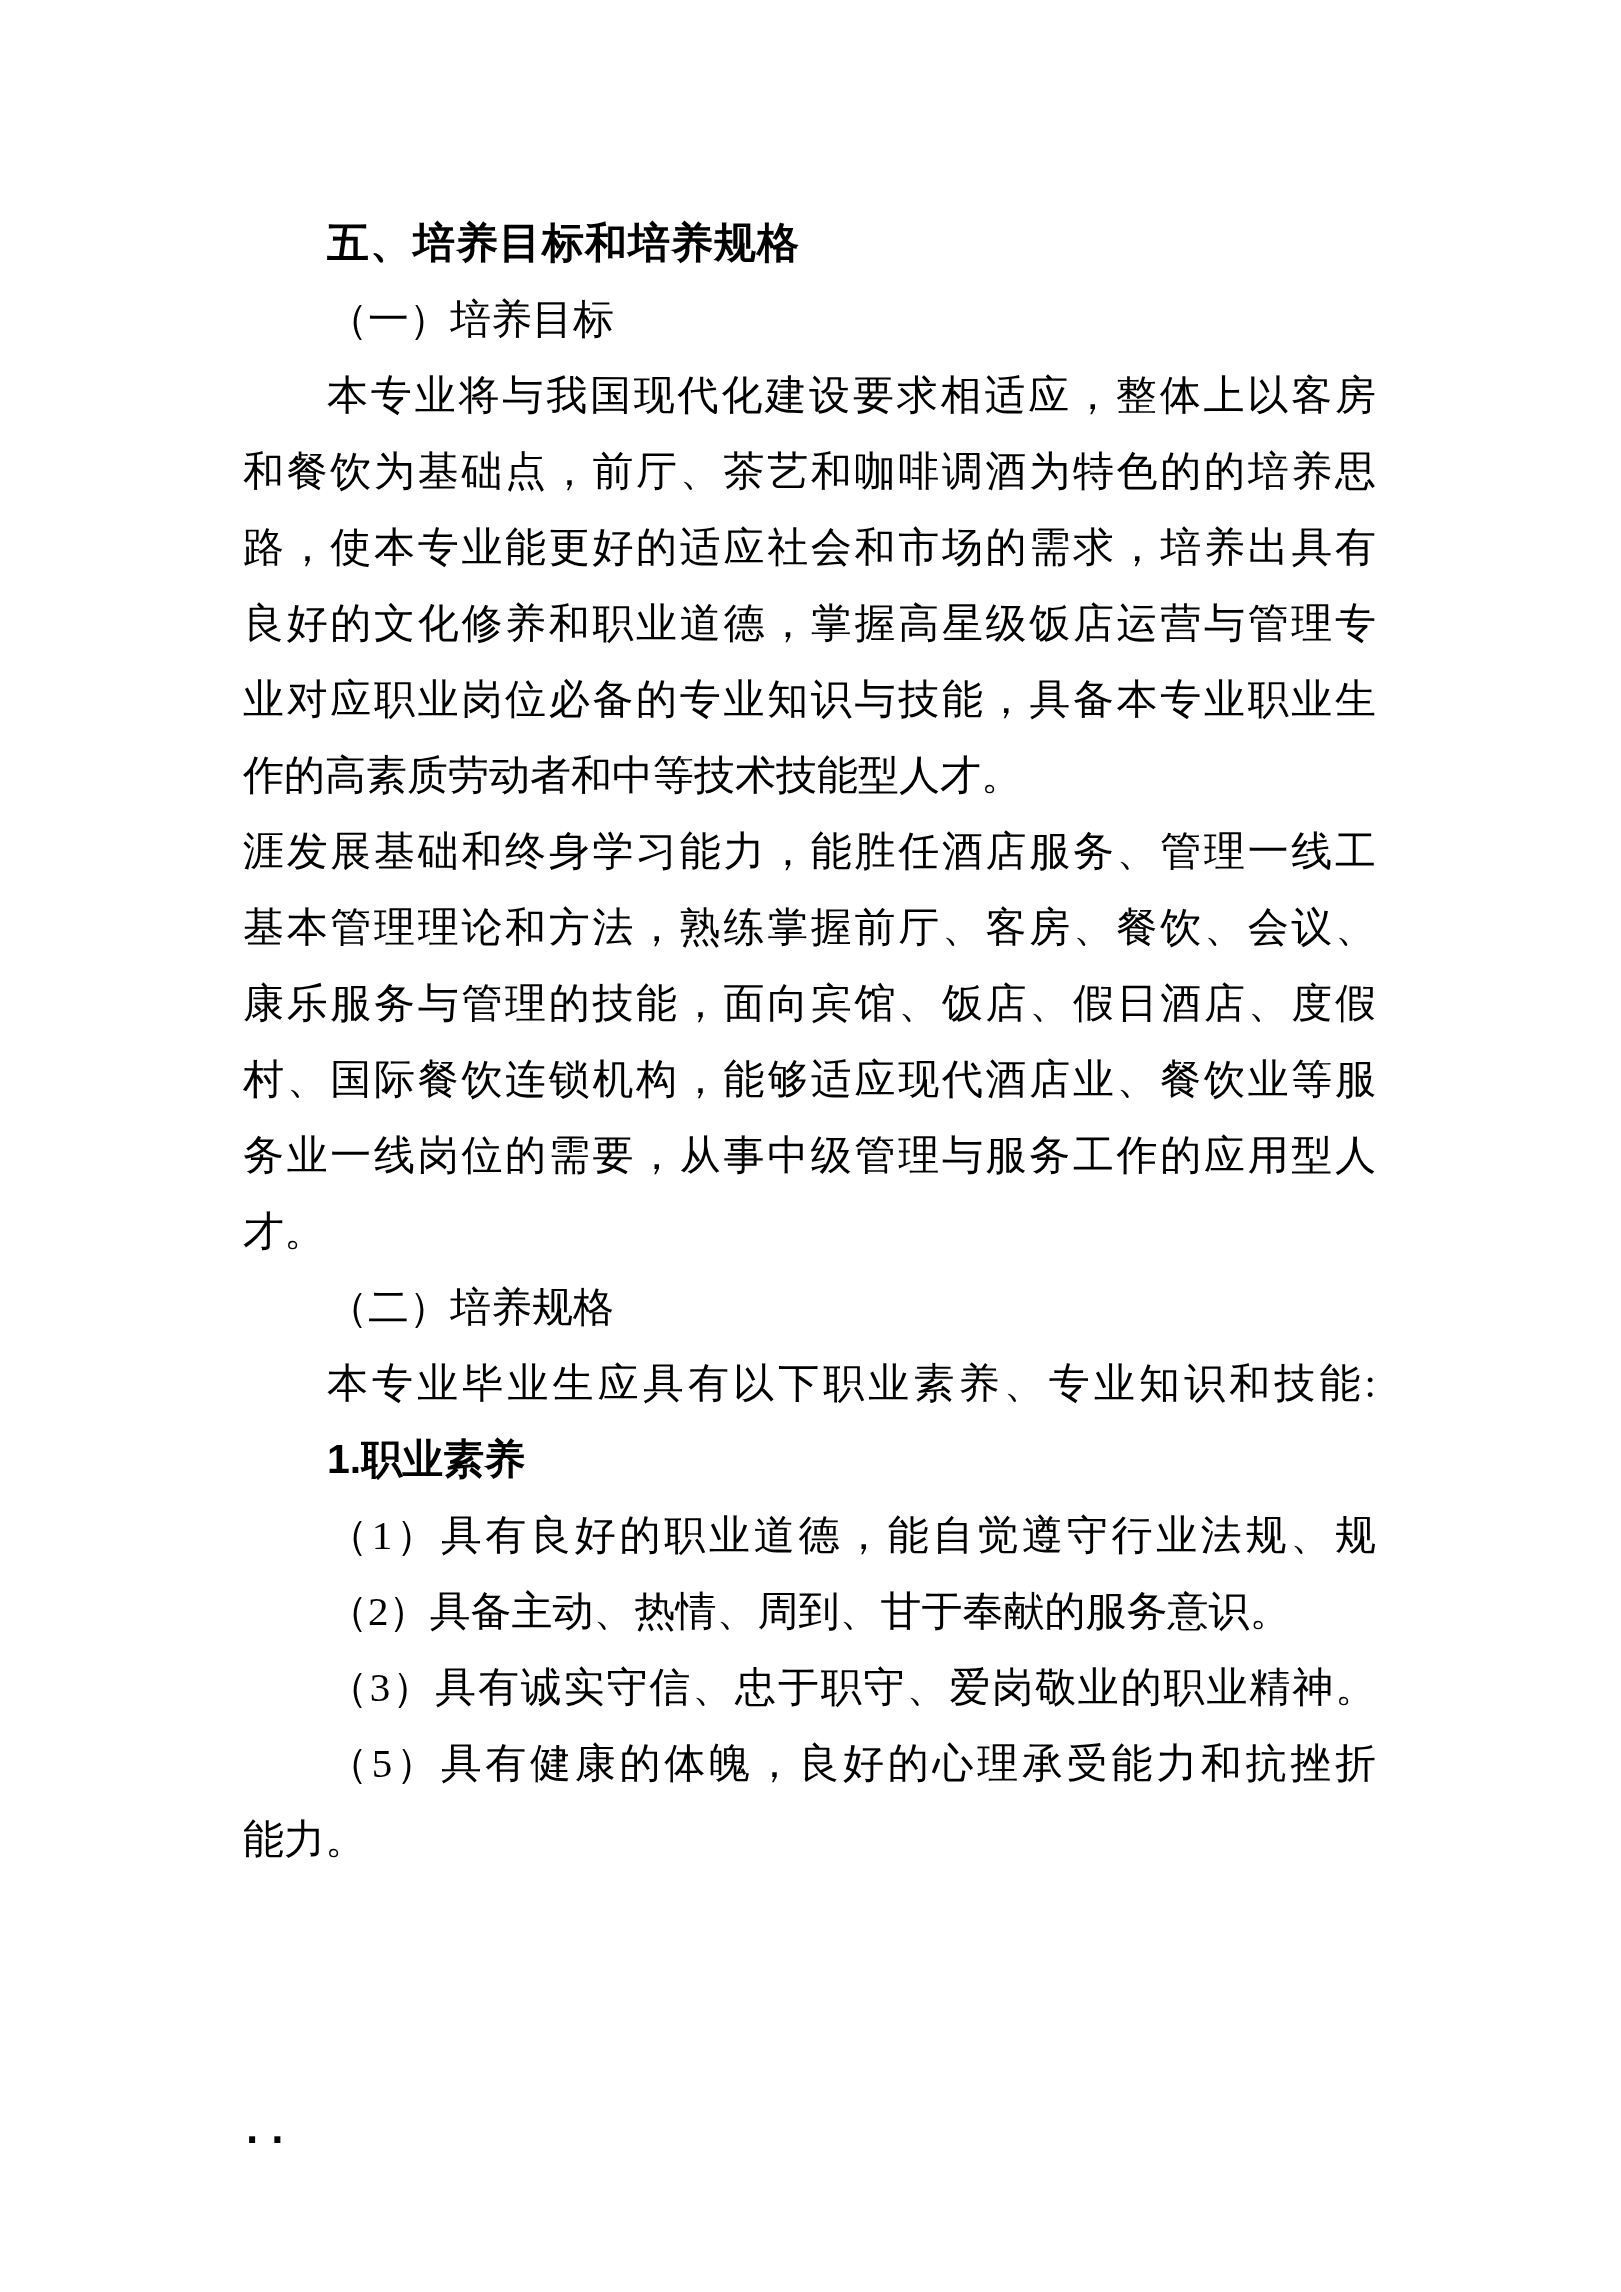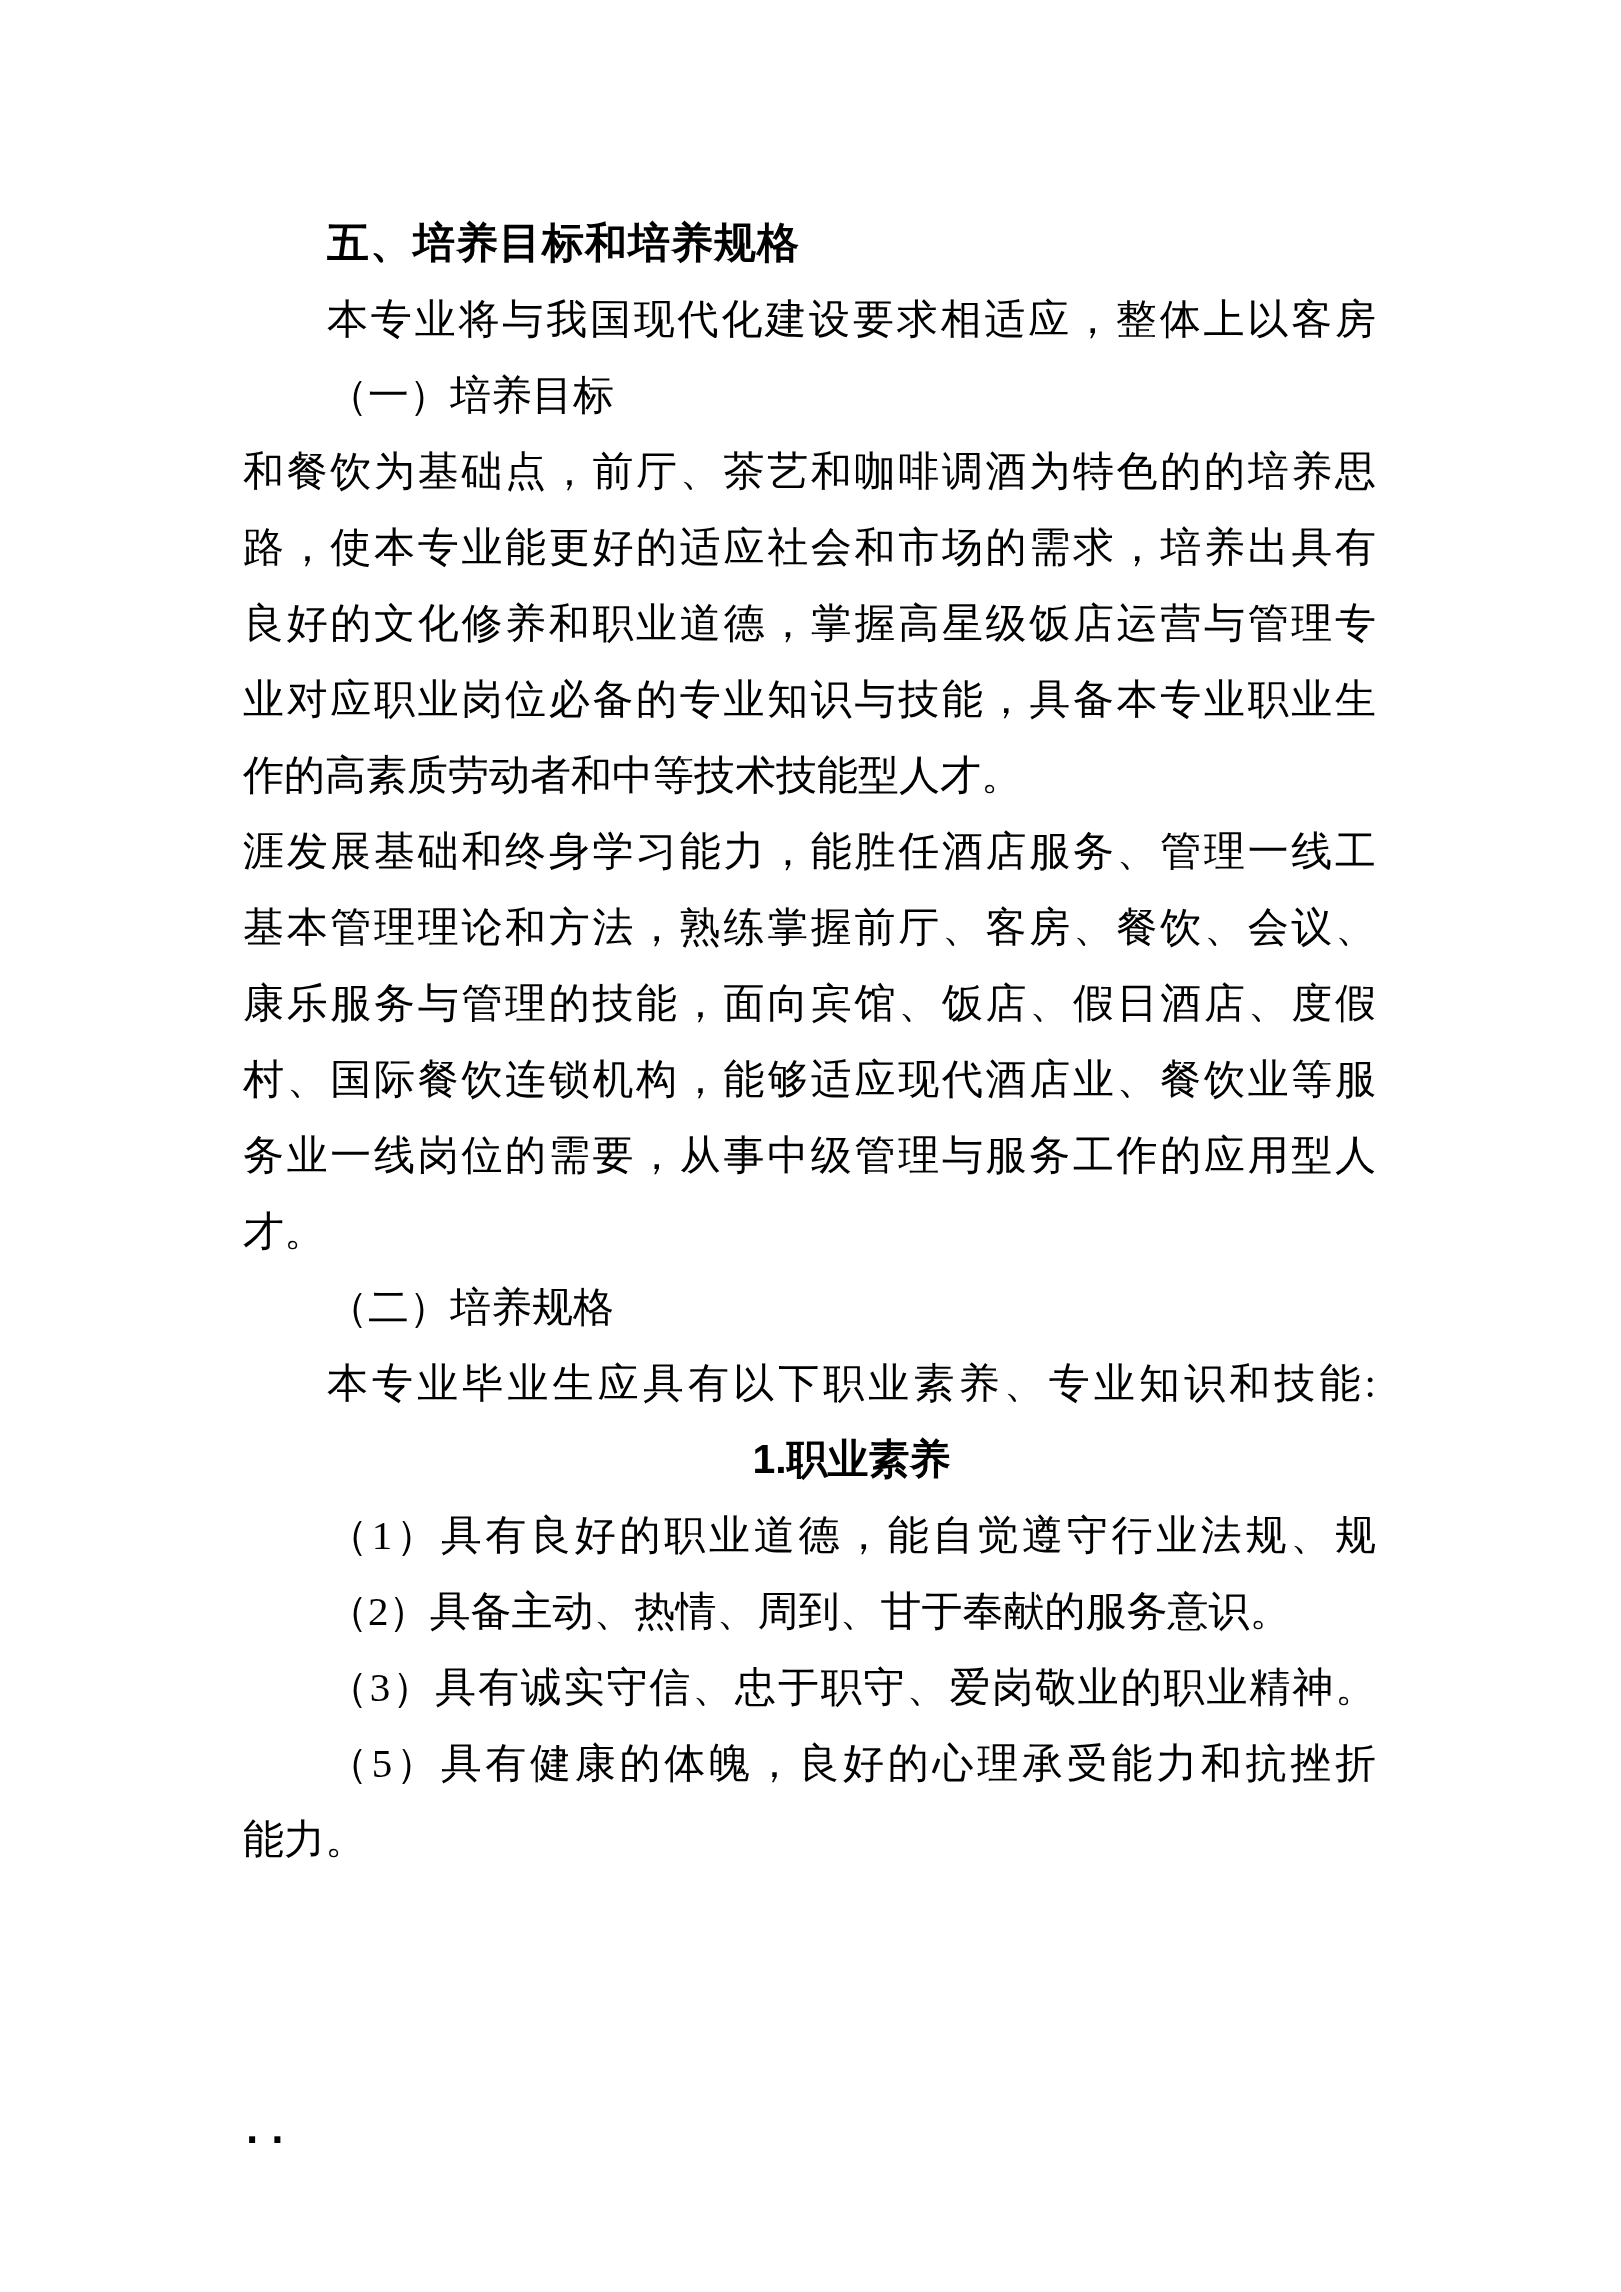--- a/index.html
+++ b/index.html
@@ -40,21 +40,20 @@
   .h-main {
     font-family: "Liberation Sans", sans-serif;
     font-weight: bold;
     font-size: 42px;
     letter-spacing: 1px;
   }
   .h-num {
     font-family: "Liberation Sans", sans-serif;
     font-weight: bold;
     font-size: 41px;
-    text-align: center;
   }
   .footer-mark {
     position: absolute;
     left: 241px;
     top: 2107px;
     font-family: "DejaVu Sans Mono", monospace;
     font-weight: bold;
     font-size: 37px;
     line-height: 47px;
     letter-spacing: 2.9px;
@@ -62,23 +61,23 @@
   }
 </style>
 </head>
 <body>
 
 <div class="page">
   <div class="text-block">
 
     <div class="line h-main ind">五、培养目标和培养规格</div>
 
+    <div class="line ind">（一）培养目标</div>
+
     <div class="line j ind">本专业将与我国现代化建设要求相适应，整体上以客房</div>
-
-    <div class="line ind">（一）培养目标</div>
     <div class="line j">和餐饮为基础点，前厅、茶艺和咖啡调酒为特色的的培养思</div>
     <div class="line j">路，使本专业能更好的适应社会和市场的需求，培养出具有</div>
     <div class="line j">良好的文化修养和职业道德，掌握高星级饭店运营与管理专</div>
     <div class="line j">业对应职业岗位必备的专业知识与技能，具备本专业职业生</div>
     <div class="line">作的高素质劳动者和中等技术技能型人才。</div>
     <div class="line j">涯发展基础和终身学习能力，能胜任酒店服务、管理一线工</div>
 
     <div class="line j">基本管理理论和方法，熟练掌握前厅、客房、餐饮、会议、</div>
     <div class="line j">康乐服务与管理的技能，面向宾馆、饭店、假日酒店、度假</div>
     <div class="line j">村、国际餐饮连锁机构，能够适应现代酒店业、餐饮业等服</div>

